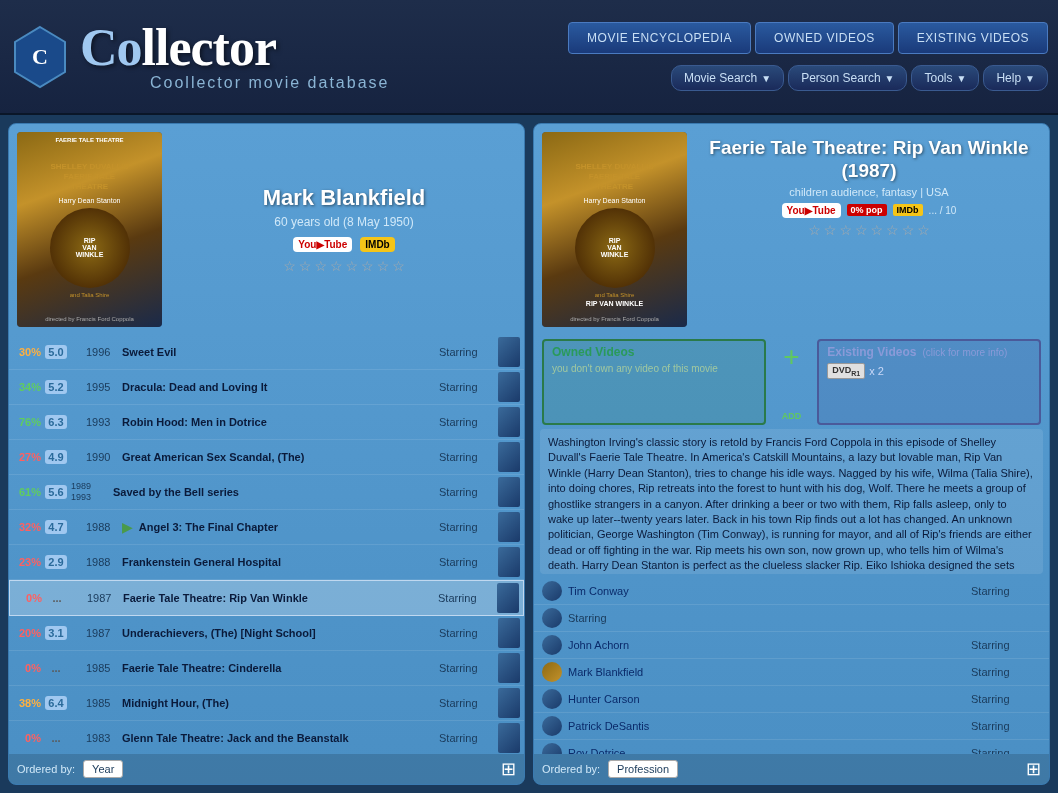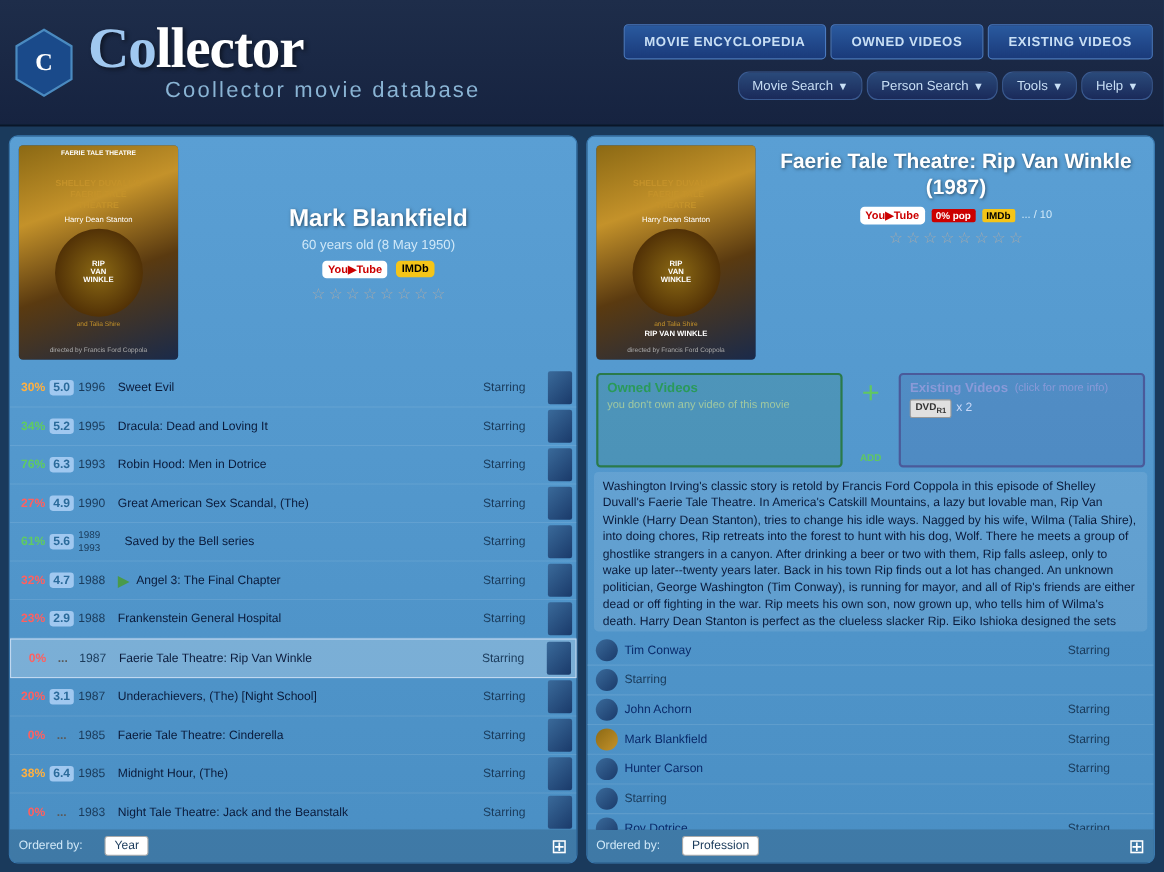--- a/index.html
+++ b/index.html
@@ -30,21 +30,21 @@
       font-weight: bold;
       color: white;
       font-family: 'Georgia', serif;
       letter-spacing: -1px;
       text-shadow: 2px 2px 4px rgba(0,0,0,0.5);
       line-height: 1;
     }
     .logo-title span.co { color: #a0c8f0; }
     .logo-sub {
       color: #8ab4d4;
-      font-size: 20px;
+      font-size: 16px;
       margin-left: 70px;
       letter-spacing: 2px;
     }
     .top-nav {
       display: flex;
       gap: 5px;
       margin-left: auto;
       flex-direction: column;
       align-items: flex-end;
     }
@@ -57,21 +57,21 @@
       gap: 4px;
       margin-top: 6px;
     }
     .nav-btn-large {
       background: linear-gradient(180deg, #2a5a9f 0%, #1a3a7a 100%);
       color: #c8dff5;
       border: 1px solid #4a7ac0;
       border-radius: 4px;
       padding: 8px 18px;
       font-size: 12px;
-      font-weight: bold;
+      font-weight: normal;
       letter-spacing: 0.5px;
       cursor: pointer;
       text-transform: uppercase;
     }
     .nav-btn-small {
       background: linear-gradient(180deg, #2a4a7a 0%, #1a2a5a 100%);
       color: #c8dff5;
       border: 1px solid #3a5a90;
       border-radius: 10px;
       padding: 5px 12px;
@@ -243,33 +243,34 @@
       text-align: center;
       flex-shrink: 0;
       padding: 1px 0;
     }
     .film-rating.dots { background: none; color: #5a5a5a; }
     .film-year {
       width: 32px;
       font-size: 11px;
       color: #1a3a5a;
       flex-shrink: 0;
+      margin-left: 15px;
     }
     .film-year2 {
       width: 38px;
       font-size: 9px;
       color: #1a3a5a;
       flex-shrink: 0;
       line-height: 1.2;
     }
     .film-title {
       flex: 1;
       font-size: 11px;
       color: #0a1a3a;
-      font-weight: 400;
+      font-weight: 700;
     }
     .film-role {
       width: 55px;
       font-size: 11px;
       color: #1a3a5a;
       flex-shrink: 0;
     }
     .film-thumb {
       width: 22px;
       height: 30px;
@@ -282,21 +283,21 @@
       font-size: 14px;
       margin-right: 2px;
     }
 
     
     .bottom-bar {
       display: flex;
       align-items: center;
       padding: 4px 8px;
       background: rgba(0,0,0,0.15);
-      gap: 20px;
+      gap: 8px;
     }
     .ordered-by-label {
       color: #d0e8f8;
       font-size: 11px;
     }
     .ordered-by-value {
       background: white;
       border: 1px solid #aaa;
       border-radius: 3px;
       padding: 2px 8px;
@@ -691,21 +692,21 @@
 
       <span class="film-title">Midnight Hour, (The)</span>
       <span class="film-role">Starring</span>
       <div class="film-thumb"></div>
     </div>
           <div class="film-item">
       <span class="film-pct red">0%</span>
       <span class="film-rating dots">...</span>
       <span class="film-year">1983</span>
 
-      <span class="film-title">Night Tale Theatre: Jack and the Beanstalk</span>
+      <span class="film-title">Glenn Tale Theatre: Jack and the Beanstalk</span>
       <span class="film-role">Starring</span>
       <div class="film-thumb"></div>
     </div>
         </div>
     </div>
 
     <div class="bottom-bar">
       <span class="ordered-by-label">Ordered by:</span>
       <div class="ordered-by-value">Year</div>
       <div class="grid-icon">⊞</div>
@@ -722,20 +723,21 @@
             <div style="width:80px;height:80px;background:radial-gradient(circle,#8B6914,#3a1a00);border-radius:50%;margin:4px auto;display:flex;align-items:center;justify-content:center;">
               <div style="color:white;font-size:7px;text-align:center;font-weight:bold;">RIP<br>VAN<br>WINKLE</div>
             </div>
             <div style="color:#c4922a;font-size:6px;">and Talia Shire</div>
           </div>
           <div style="position:absolute;bottom:5px;left:50%;transform:translateX(-50%);color:#aaa;font-size:6px;white-space:nowrap;">directed by Francis Ford Coppola</div>
         </div>
       </div>
       <div class="movie-info">
         <div class="movie-title">Faerie Tale Theatre: Rip Van Winkle (1987)</div>
+        <div class="movie-meta">children audience, fantasy | USA</div>
         <div class="movie-ratings-row">
           <div class="yt-badge">You<span style="color:#cc0000">▶</span>Tube</div>
           <span class="pop-badge">0% pop</span>
           <span class="imdb-score">IMDb</span>
           <span class="score-line">... / 10</span>
         </div>
         <div class="movie-stars-row">
           <span class="star">☆</span>
           <span class="star">☆</span>
           <span class="star">☆</span>
@@ -791,20 +793,21 @@
       <span class="cast-name link">Mark Blankfield</span>
       <span class="cast-role">Starring</span>
     </div>
         <div class="cast-item">
       <div class="cast-avatar" style=""></div>
       <span class="cast-name link">Hunter Carson</span>
       <span class="cast-role">Starring</span>
     </div>
         <div class="cast-item">
       <div class="cast-avatar" style=""></div>
+      <span class="cast-name link">Patrick DeSantis</span>
       <span class="cast-role">Starring</span>
     </div>
         <div class="cast-item">
       <div class="cast-avatar" style=""></div>
       <span class="cast-name link">Roy Dotrice</span>
       <span class="cast-role">Starring</span>
     </div>
       </div>
 
     <div class="bottom-bar">

